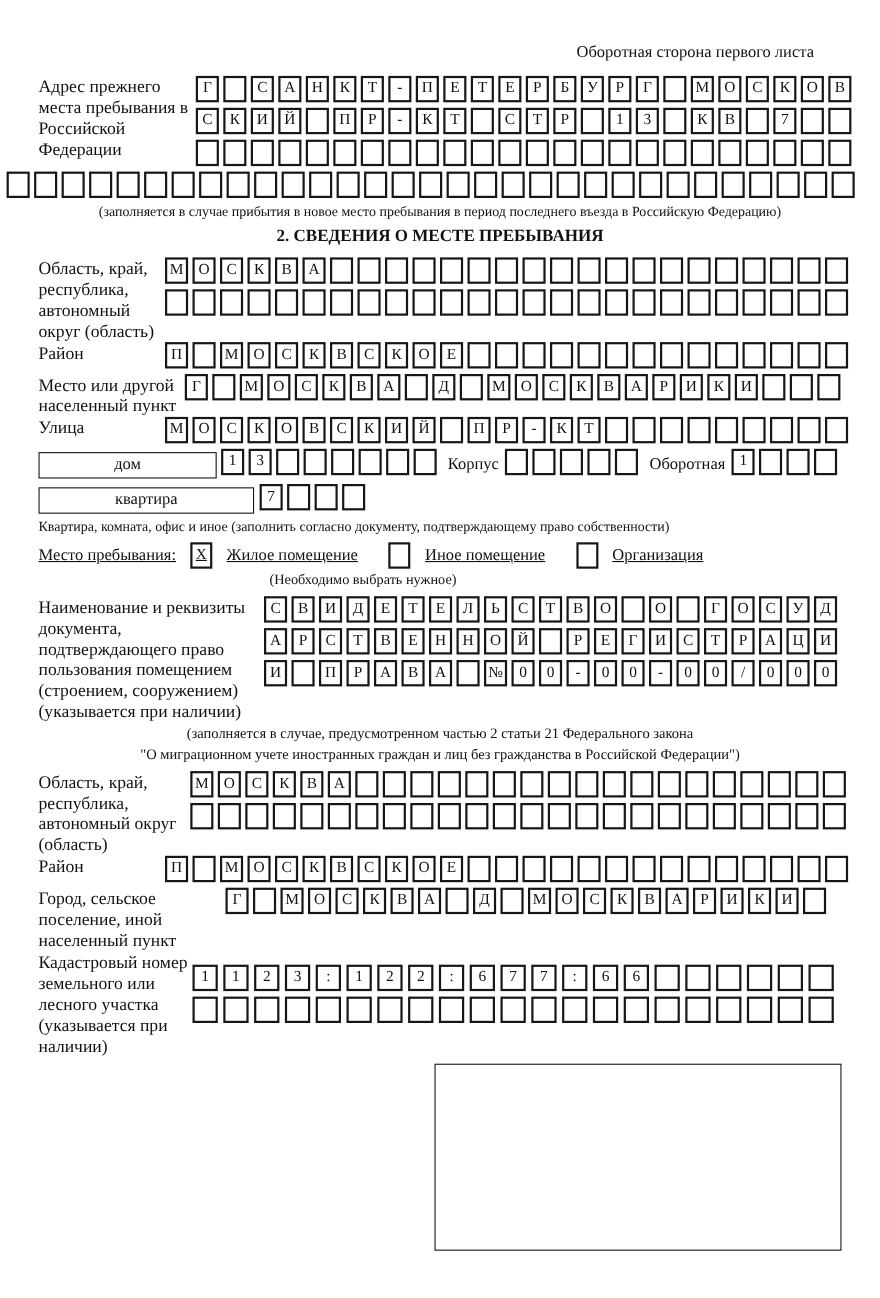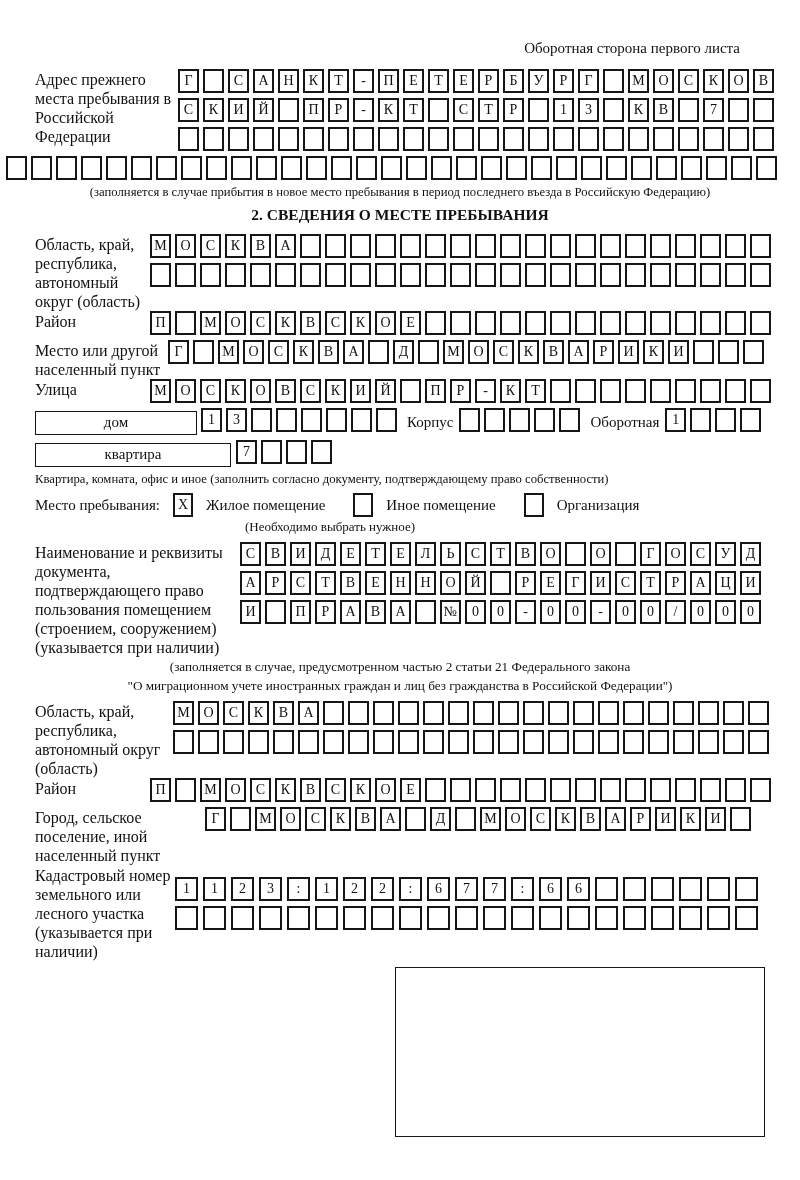--- a/index.html
+++ b/index.html
@@ -19,21 +19,21 @@
   .full-row{margin-left:-29px;}
   .caption{font-size:12.7px;line-height:15px;margin:0 0 6px 0;}
   .center{text-align:center;margin-top:1px;}
   .section-title{text-align:center;font-weight:bold;font-size:15.5px;margin:4px 0 10px 0;}
   .house-row{display:flex;align-items:center;margin-bottom:3px;}
   .inline-box{flex:none;box-sizing:border-box;border:1.7px solid #161616;height:24px;
               line-height:21px;text-align:center;font-size:15px;}
   .dom-box{width:162px;margin-right:4px;}
   .kv-box{width:196px;margin-right:5px;}
   .ilabel{flex:none;font-size:15px;line-height:23px;margin:0 6px 0 6px;}
-  .residence-row{display:flex;align-items:center;font-size:15px;margin:2px 0 2px 0;}
+  .residence-row{display:flex;align-items:center;font-size:15px;margin:2px 0 2px 0;text-decoration:underline;}
   .checkbox{flex:none;box-sizing:border-box;width:20px;height:24px;border:2px solid #161616;
             text-align:center;font-size:14px;line-height:20px;margin:0 13px;}
   .cb-gap{margin-left:28px;}
   .choose-note{font-size:13px;margin:0 0 8px 210px;}
   .fact-title{text-align:center;font-weight:bold;font-size:15px;margin:10px 0 8px 0;}
   .fact-note{text-align:center;font-size:13.2px;line-height:19px;}
   .fact-note.last{margin-bottom:6px;}
   .mt12{margin-top:12px;}
   .stamp-box{box-sizing:border-box;width:370px;height:170px;border:1.8px solid #161616;
              margin:6px 0 0 360px;}

